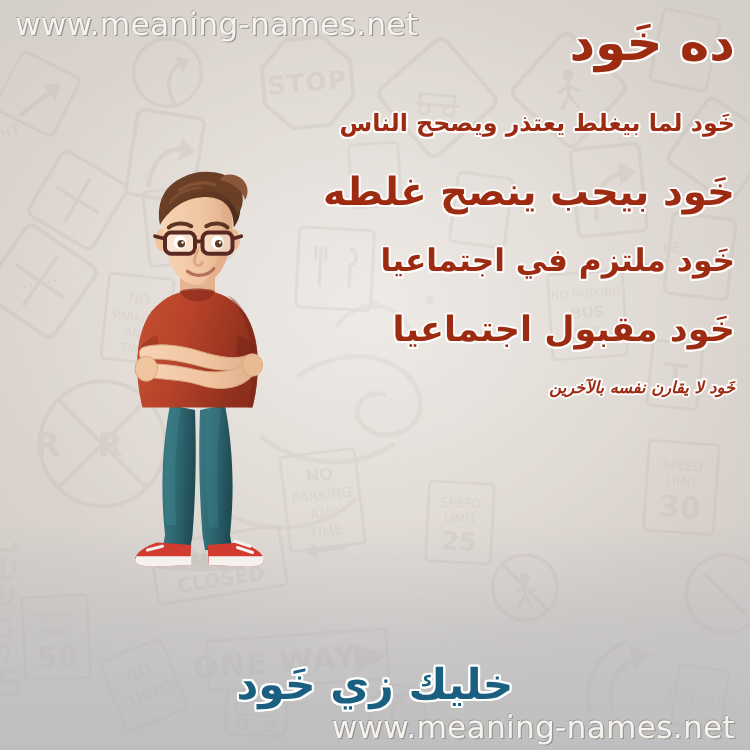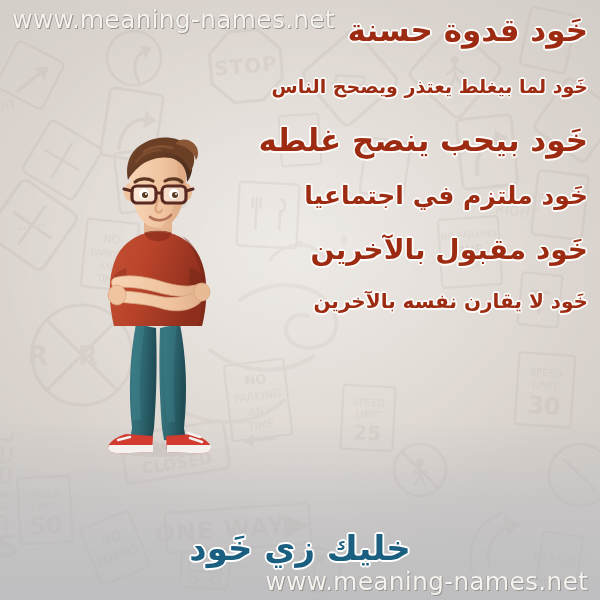--- a/index.html
+++ b/index.html
@@ -90,21 +90,21 @@
        1.2px 1.2px 0 #fdfcfb, -1.2px 1.2px 0 #fdfcfb,
        1.2px -1.2px 0 #fdfcfb, -1.2px -1.2px 0 #fdfcfb;
   }
 
   #title-line      { font-size: 40px; margin-bottom: 34px; }
   #line-1          { font-size: 31px; margin-bottom: 30px; }
   #line-2          { font-size: 19px; margin-bottom: 28px; }
   #line-3          { font-size: 31px; margin-bottom: 26px; }
   #line-4          { font-size: 25px; margin-bottom: 26px; }
   #line-5          { font-size: 28px; margin-bottom: 26px; }
-  #line-6          { font-size: 20px; }
+  #line-6          { font-size: 13px; font-style: italic; }
 
   
   #footer-tagline {
     position: absolute;
     left: 0; right: 0;
     bottom: 32px;
     text-align: center;
     direction: rtl;
     color: #1b5f80;
     font-family: "DejaVu Sans", "Liberation Sans", sans-serif;
@@ -473,29 +473,29 @@
       <circle cx="98" cy="66" r="1" fill="#ffffff"></circle>
 
       <path d="M80,72 C78,78 76,82 79,84 C81,85 83,84 84,82" stroke="#dda77f" stroke-width="2.4" fill="none" stroke-linecap="round"></path>
 
       <path d="M72,89 C78,94 88,93 93,87" stroke="#b5705a" stroke-width="2.6" fill="none" stroke-linecap="round"></path>
     </svg>
   </div>
 
   <div id="text-column">
 
-
-    <div class="line" id="line-1">خَود قدوة حسنة</div>
+    <div class="line" id="title-line">ده خَود</div>
+
 
     <div class="line" id="line-2">خَود لما بيغلط يعتذر ويصحح الناس</div>
 
     <div class="line" id="line-3">خَود بيحب ينصح غلطه</div>
 
     <div class="line" id="line-4">خَود ملتزم في اجتماعيا</div>
 
-    <div class="line" id="line-5">خَود مقبول بالآخرين</div>
+    <div class="line" id="line-5">خَود مقبول اجتماعيا</div>
 
     <div class="line" id="line-6">خَود لا يقارن نفسه بالآخرين</div>
   </div>
 
   <div id="footer-tagline">خليك زي خَود</div>
 
 </div>
 
 </body></html>

